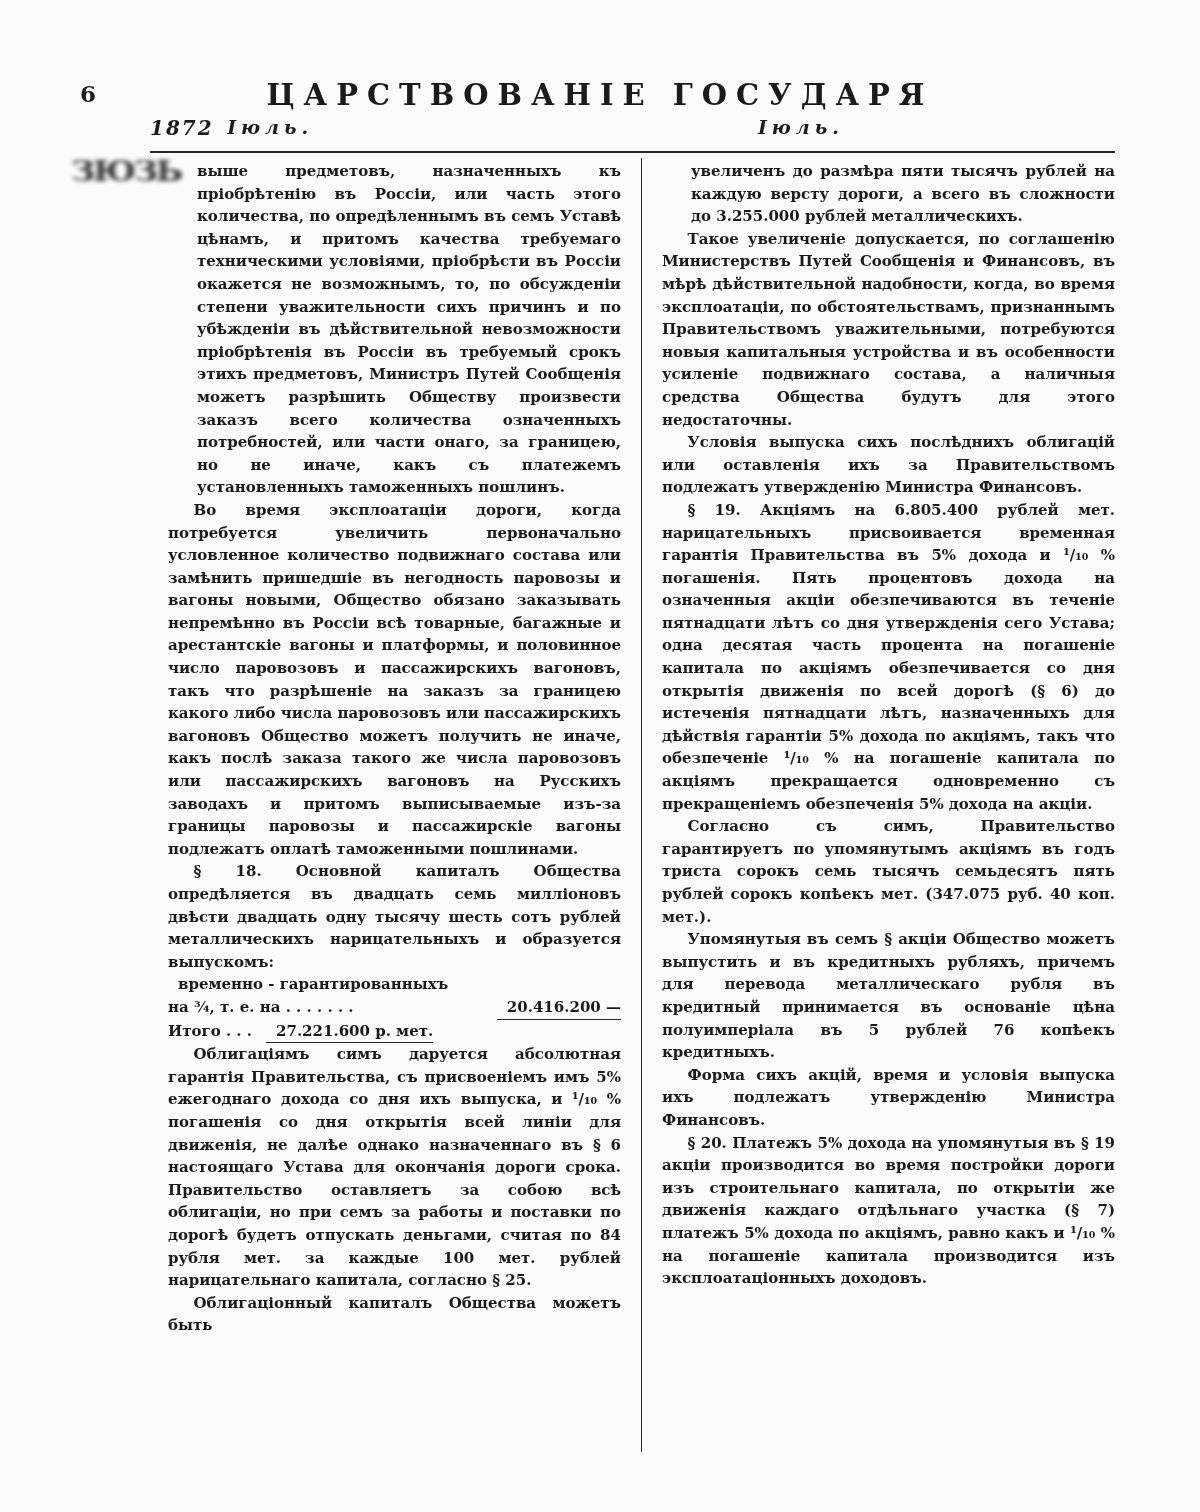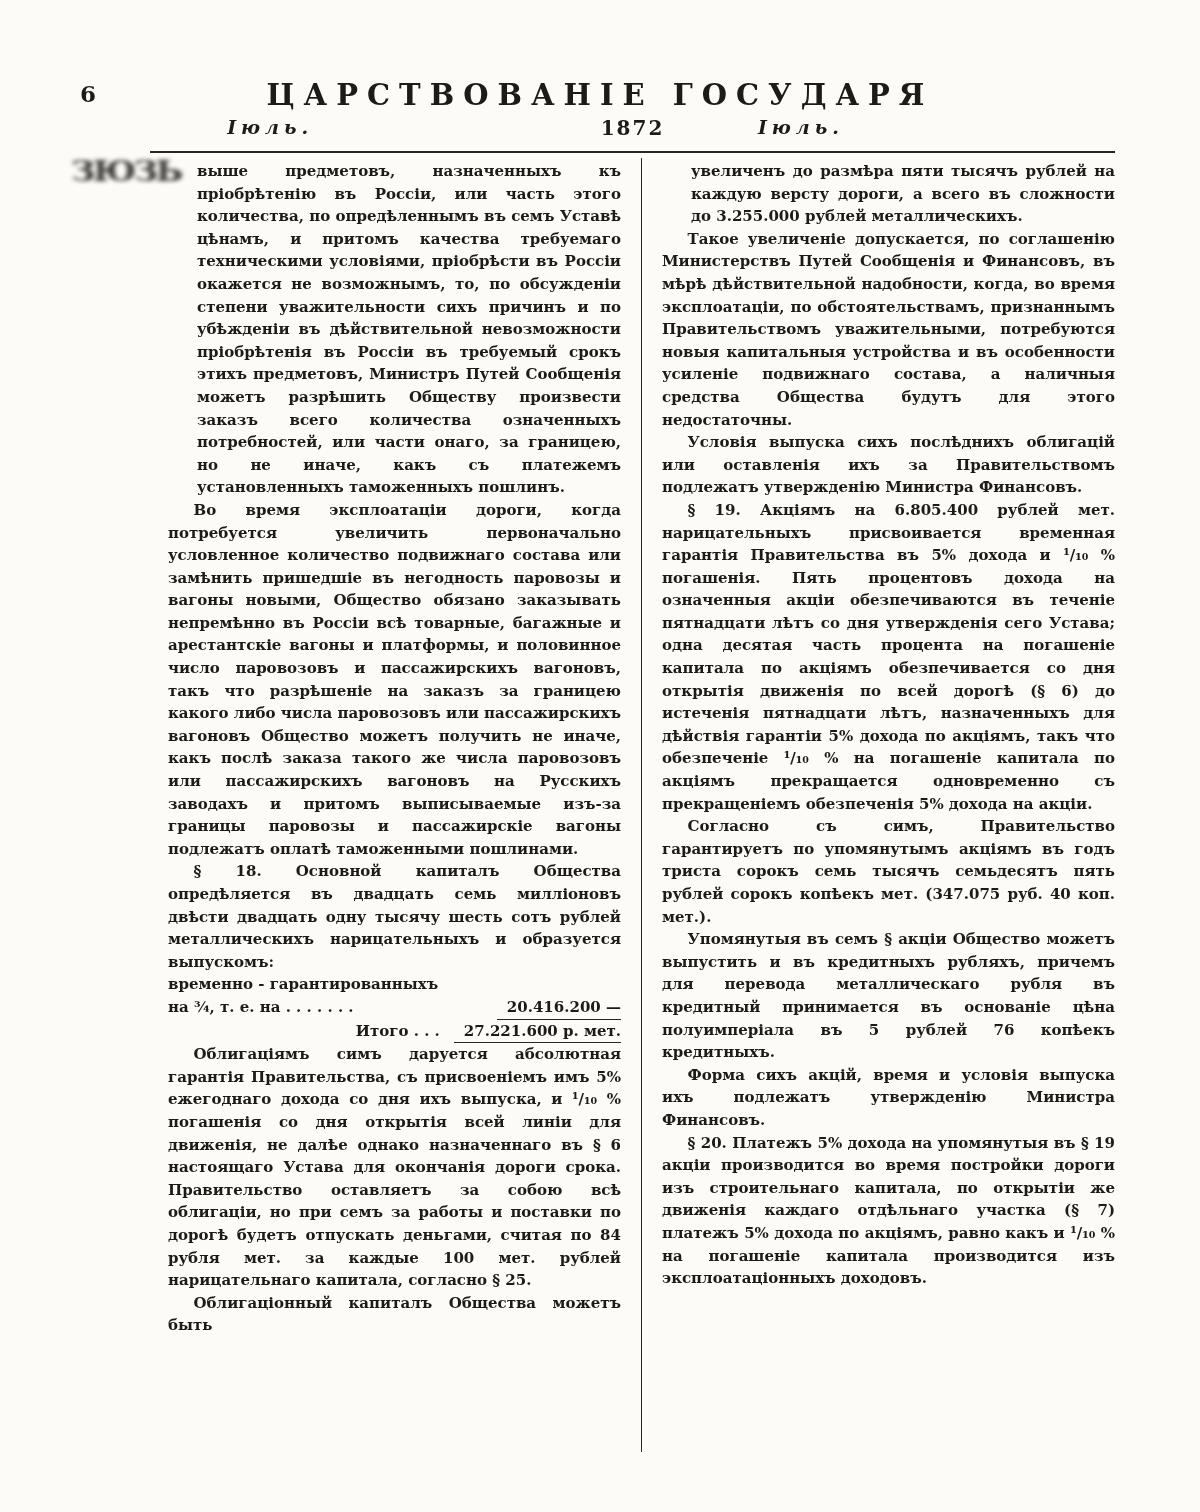--- a/index.html
+++ b/index.html
@@ -35,22 +35,22 @@
     left:150px;right:85px;top:116px;
     height:28px;
   }
   .header-month-left{
     position:absolute;left:8%;
     font-style:italic;font-weight:bold;
     font-size:19px;letter-spacing:5px;
   }
   .header-year{
     position:absolute;left:0;right:0;
-    text-align:center;
-    font-weight:bold;font-size:20px;letter-spacing:2px;
+    text-align:left;
+    font-weight:bold;font-size:20px;letter-spacing:2px;font-style:italic;
   }
   .header-month-right{
     position:absolute;left:63%;
     font-style:italic;font-weight:bold;
     font-size:19px;letter-spacing:5px;
   }
   .header-rule{
     position:absolute;
     left:150px;right:85px;top:151px;
     border-top:2px solid #2a2722;
@@ -82,37 +82,36 @@
   }
   .column.left{padding:2px 20px 0 18px;}
   .column.right{padding:2px 0 0 20px;}
   .column-divider{
     width:0;
     border-left:1.5px solid #2a2722;
   }
   .column p{margin:0;}
   .column p.p{text-indent:1.7em;}
   .column p.pc{text-indent:0;margin-left:29px;}
-  .column p.line{text-indent:0;text-align:left;}
+  .column p.line{text-indent:0;text-align:left;margin-left:10px;}
   .amount-row{
     display:flex;
     align-items:baseline;
   }
   .amount-label{flex:1 1 auto;}
   .amount-value{
     flex:0 0 auto;
     white-space:nowrap;
     text-align:right;
     padding-left:10px;
   }
   .amount-row.ruled .amount-value{
     border-bottom:1.5px solid #2a2722;
   }
   .amount-row.total-row{
-    justify-content:flex-end;
   }
   .amount-row.total-row .amount-label{
     flex:0 0 auto;
     padding-right:14px;
   }
 </style>
 </head>
 <body>
 
 <div class="page">

